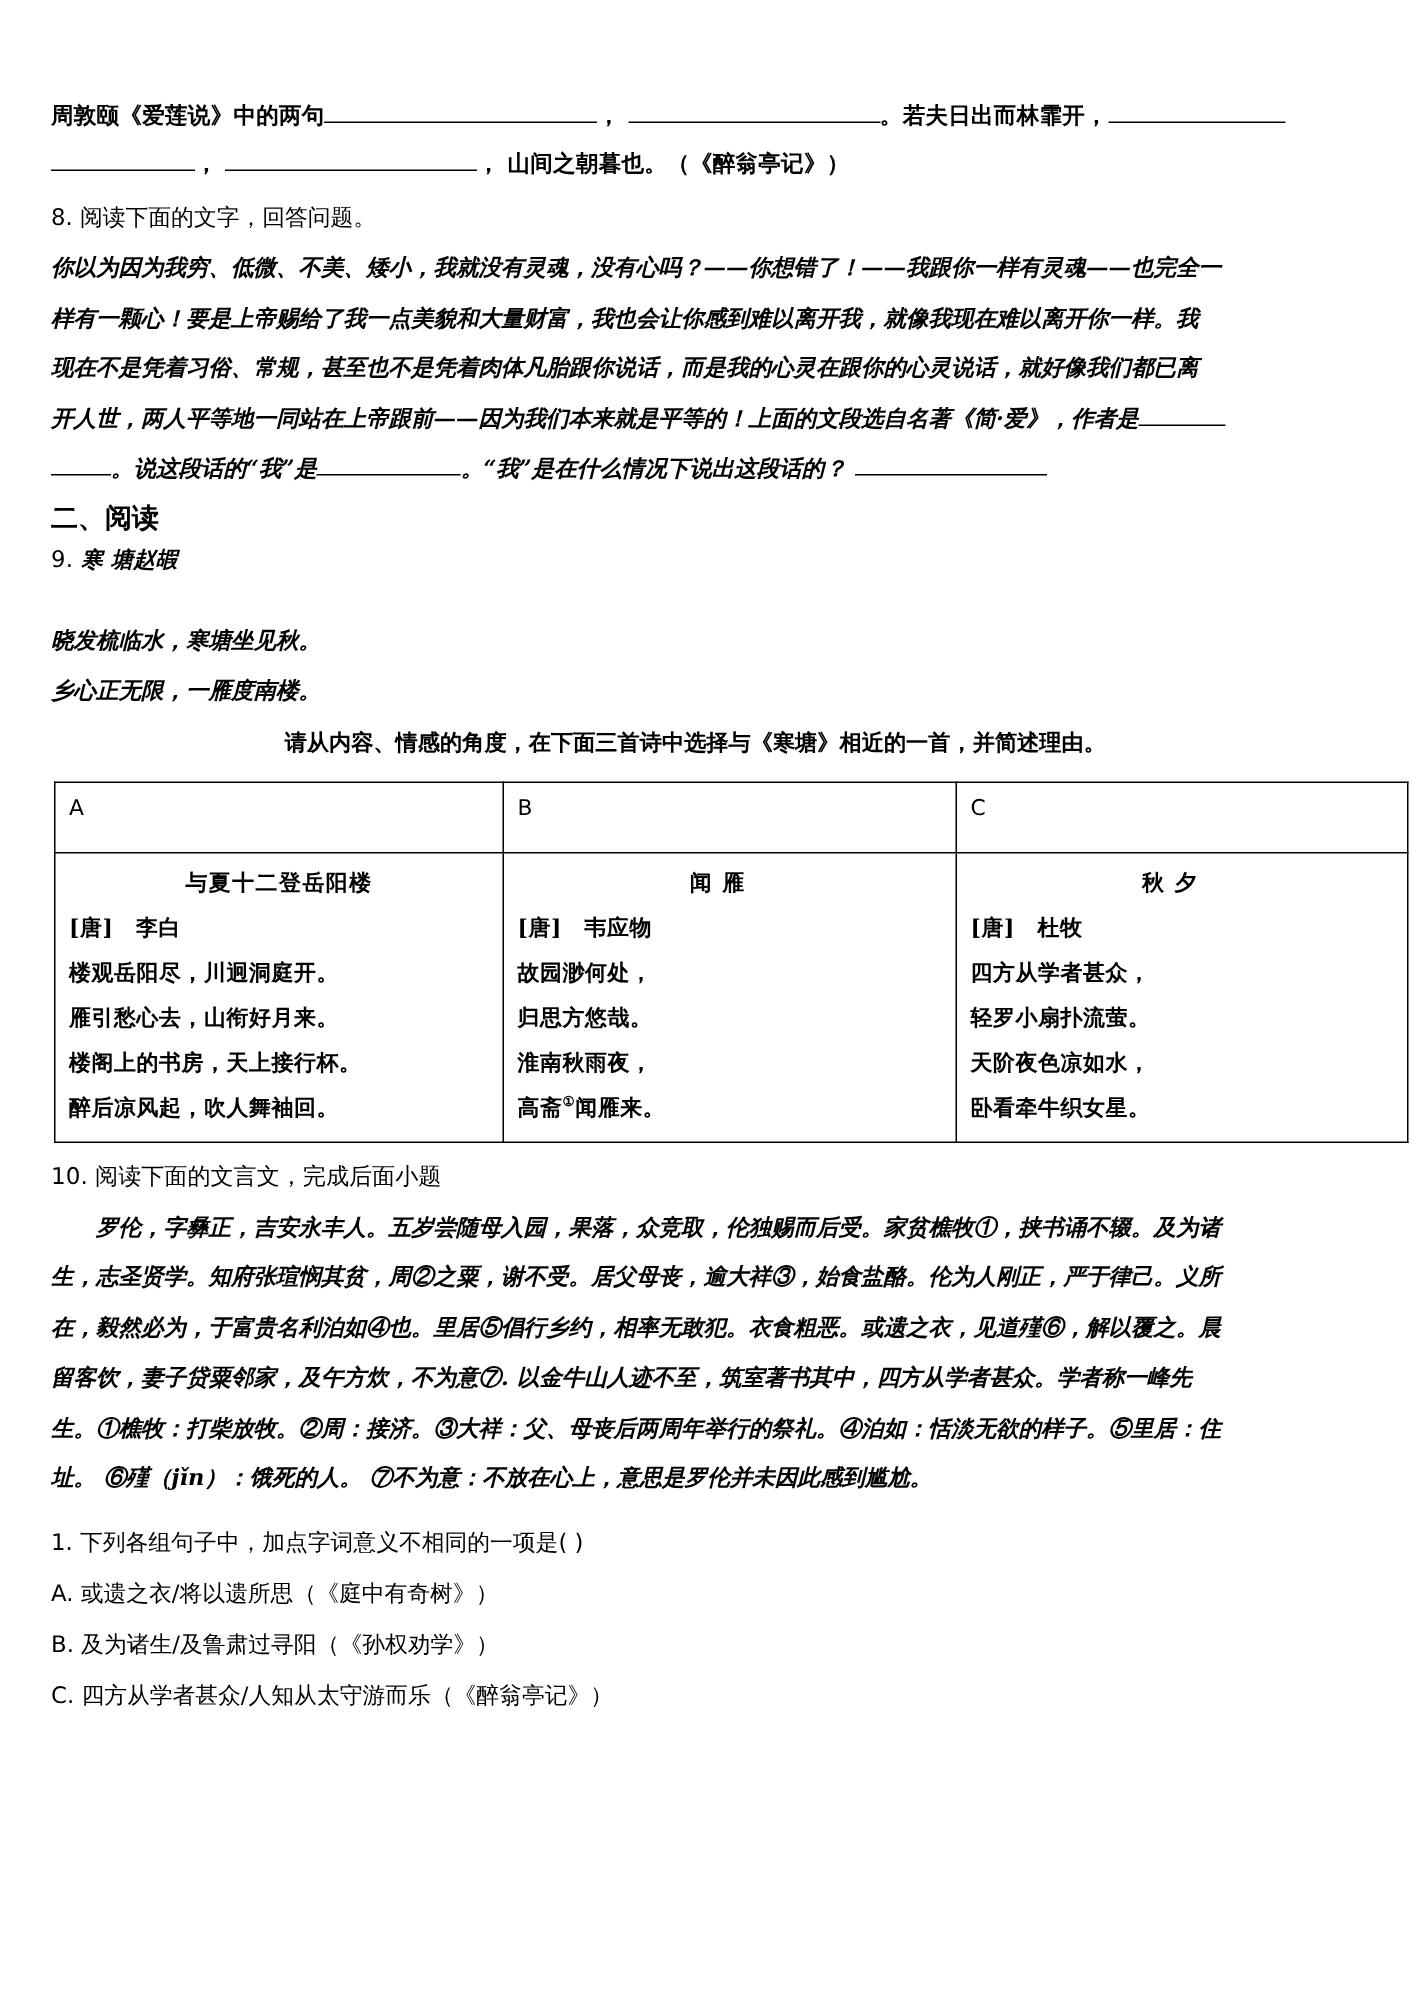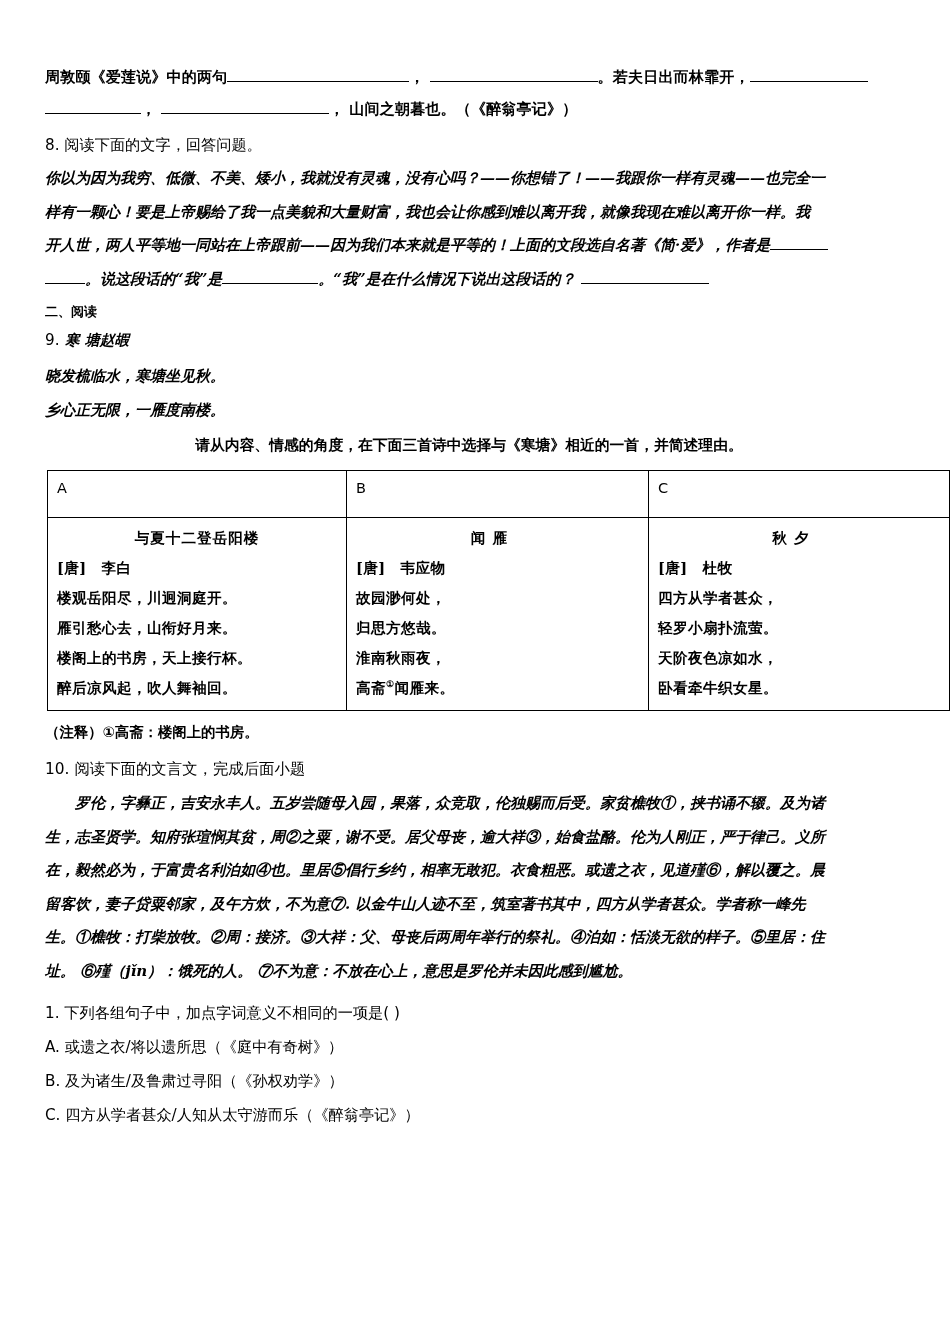--- a/index.html
+++ b/index.html
@@ -13,21 +13,21 @@
     font-family: "DejaVu Sans", "Liberation Sans", sans-serif;
     color: #000000;
     overflow: hidden;
   }
   .page {
     position: relative;
     width: 938px;
     height: 1344px;
     background: #ffffff;
     box-sizing: border-box;
-    padding: 62px 45px 0 45px;
+    padding: 62px 45px 0 34px;
   }
 
   
   .kai {
     font-family: "DejaVu Serif", "Liberation Serif", serif;
     font-weight: bold;
     font-style: italic;
     margin-top: 12px;
   }
   .song {
@@ -135,21 +135,21 @@
     line-height: 34px;
   }
   .q-num-line {
     font-size: 15.2px;
     line-height: 34px;
     margin-top: 8px;
   }
   .sect-head {
     font-family: "DejaVu Serif", "Liberation Serif", serif;
     font-weight: bold;
-    font-size: 13px;
+    font-size: 18px;
     line-height: 28px;
     margin-top: 2px;
   }
 </style>
 </head>
 <body>
 
 <div class="page">
 
   <div class="line-song q7-line" style="font-size:15px;line-height:31px;">
@@ -161,32 +161,33 @@
   </div>
 
   <div class="q-head song" style="margin-top:4px;">
     <span>8.</span>
     <span>阅读下面的文字，回答问题。</span>
   </div>
 
   <div class="para-kai kai" style="margin-top:2px;">
     <div>你以为因为我穷、低微、不美、矮小，我就没有灵魂，没有心吗？——你想错了！——我跟你一样有灵魂——也完全一</div>
     <div>样有一颗心！要是上帝赐给了我一点美貌和大量财富，我也会让你感到难以离开我，就像我现在难以离开你一样。我</div>
+    <div>现在不是凭着习俗、常规，甚至也不是凭着肉体凡胎跟你说话，而是我的心灵在跟你的心灵说话，就好像我们都已离</div>
     <div><span>开人世，两人平等地一同站在上帝跟前——因为我们本来就是平等的！上面的文段选自名著《简·爱》，作者是</span><span class="blank b-r2"></span></div>
     <div><span class="blank b-xs"></span><span>。说这段话的“我”是</span><span class="blank b-sm"></span><span>。“我”是在什么情况下说出这段话的？</span> <span class="blank b-r3"></span></div>
   </div>
 
   <div class="sect-head">二、阅读</div>
 
   <div class="line-song" style="line-height:27px;">
     <span class="song">9.</span>
     <span class="kai" style="font-size:14.6px;">寒 塘赵嘏</span>
   </div>
 
-  <div class="para-kai kai" style="margin-top:6px;">
+  <div class="para-kai kai" style="margin-top:24px;">
     <div>晓发梳临水，寒塘坐见秋。</div>
     <div>乡心正无限，一雁度南楼。</div>
   </div>
 
   <div class="hei" style="font-size:14.8px;line-height:32px;margin-top:2px;text-align:center;">请从内容、情感的角度，在下面三首诗中选择与《寒塘》相近的一首，并简述理由。</div>
 
   <table class="poem-table">
     <tbody>
         <tr>
       <td class="col-a">
@@ -224,21 +225,20 @@
         <div class="poem-author">[唐]　杜牧</div>
         <div class="poem-line">四方从学者甚众，</div>
         <div class="poem-line">轻罗小扇扑流萤。</div>
         <div class="poem-line">天阶夜色凉如水，</div>
         <div class="poem-line">卧看牵牛织女星。</div>
       </td>
     </tr>
   </tbody>
     </table>
 
-  <div class="note-line">（注释）①高斋：楼阁上的书房。</div>
 
   <div class="q10-head song">
     <span>10.</span>
     <span>阅读下面的文言文，完成后面小题</span>
   </div>
 
   <div class="para-kai kai" style="margin-top:2px;">
     <div class="para-kai-indent">罗伦，字彝正，吉安永丰人。五岁尝随母入园，果落，众竞取，伦独赐而后受。家贫樵牧①，挟书诵不辍。及为诸</div>
     <div>生，志圣贤学。知府张瑄悯其贫，周②之粟，谢不受。居父母丧，逾大祥③，始食盐酪。伦为人刚正，严于律己。义所</div>
     <div>在，毅然必为，于富贵名利泊如④也。里居⑤倡行乡约，相率无敢犯。衣食粗恶。或遗之衣，见道殣⑥，解以覆之。晨</div>

